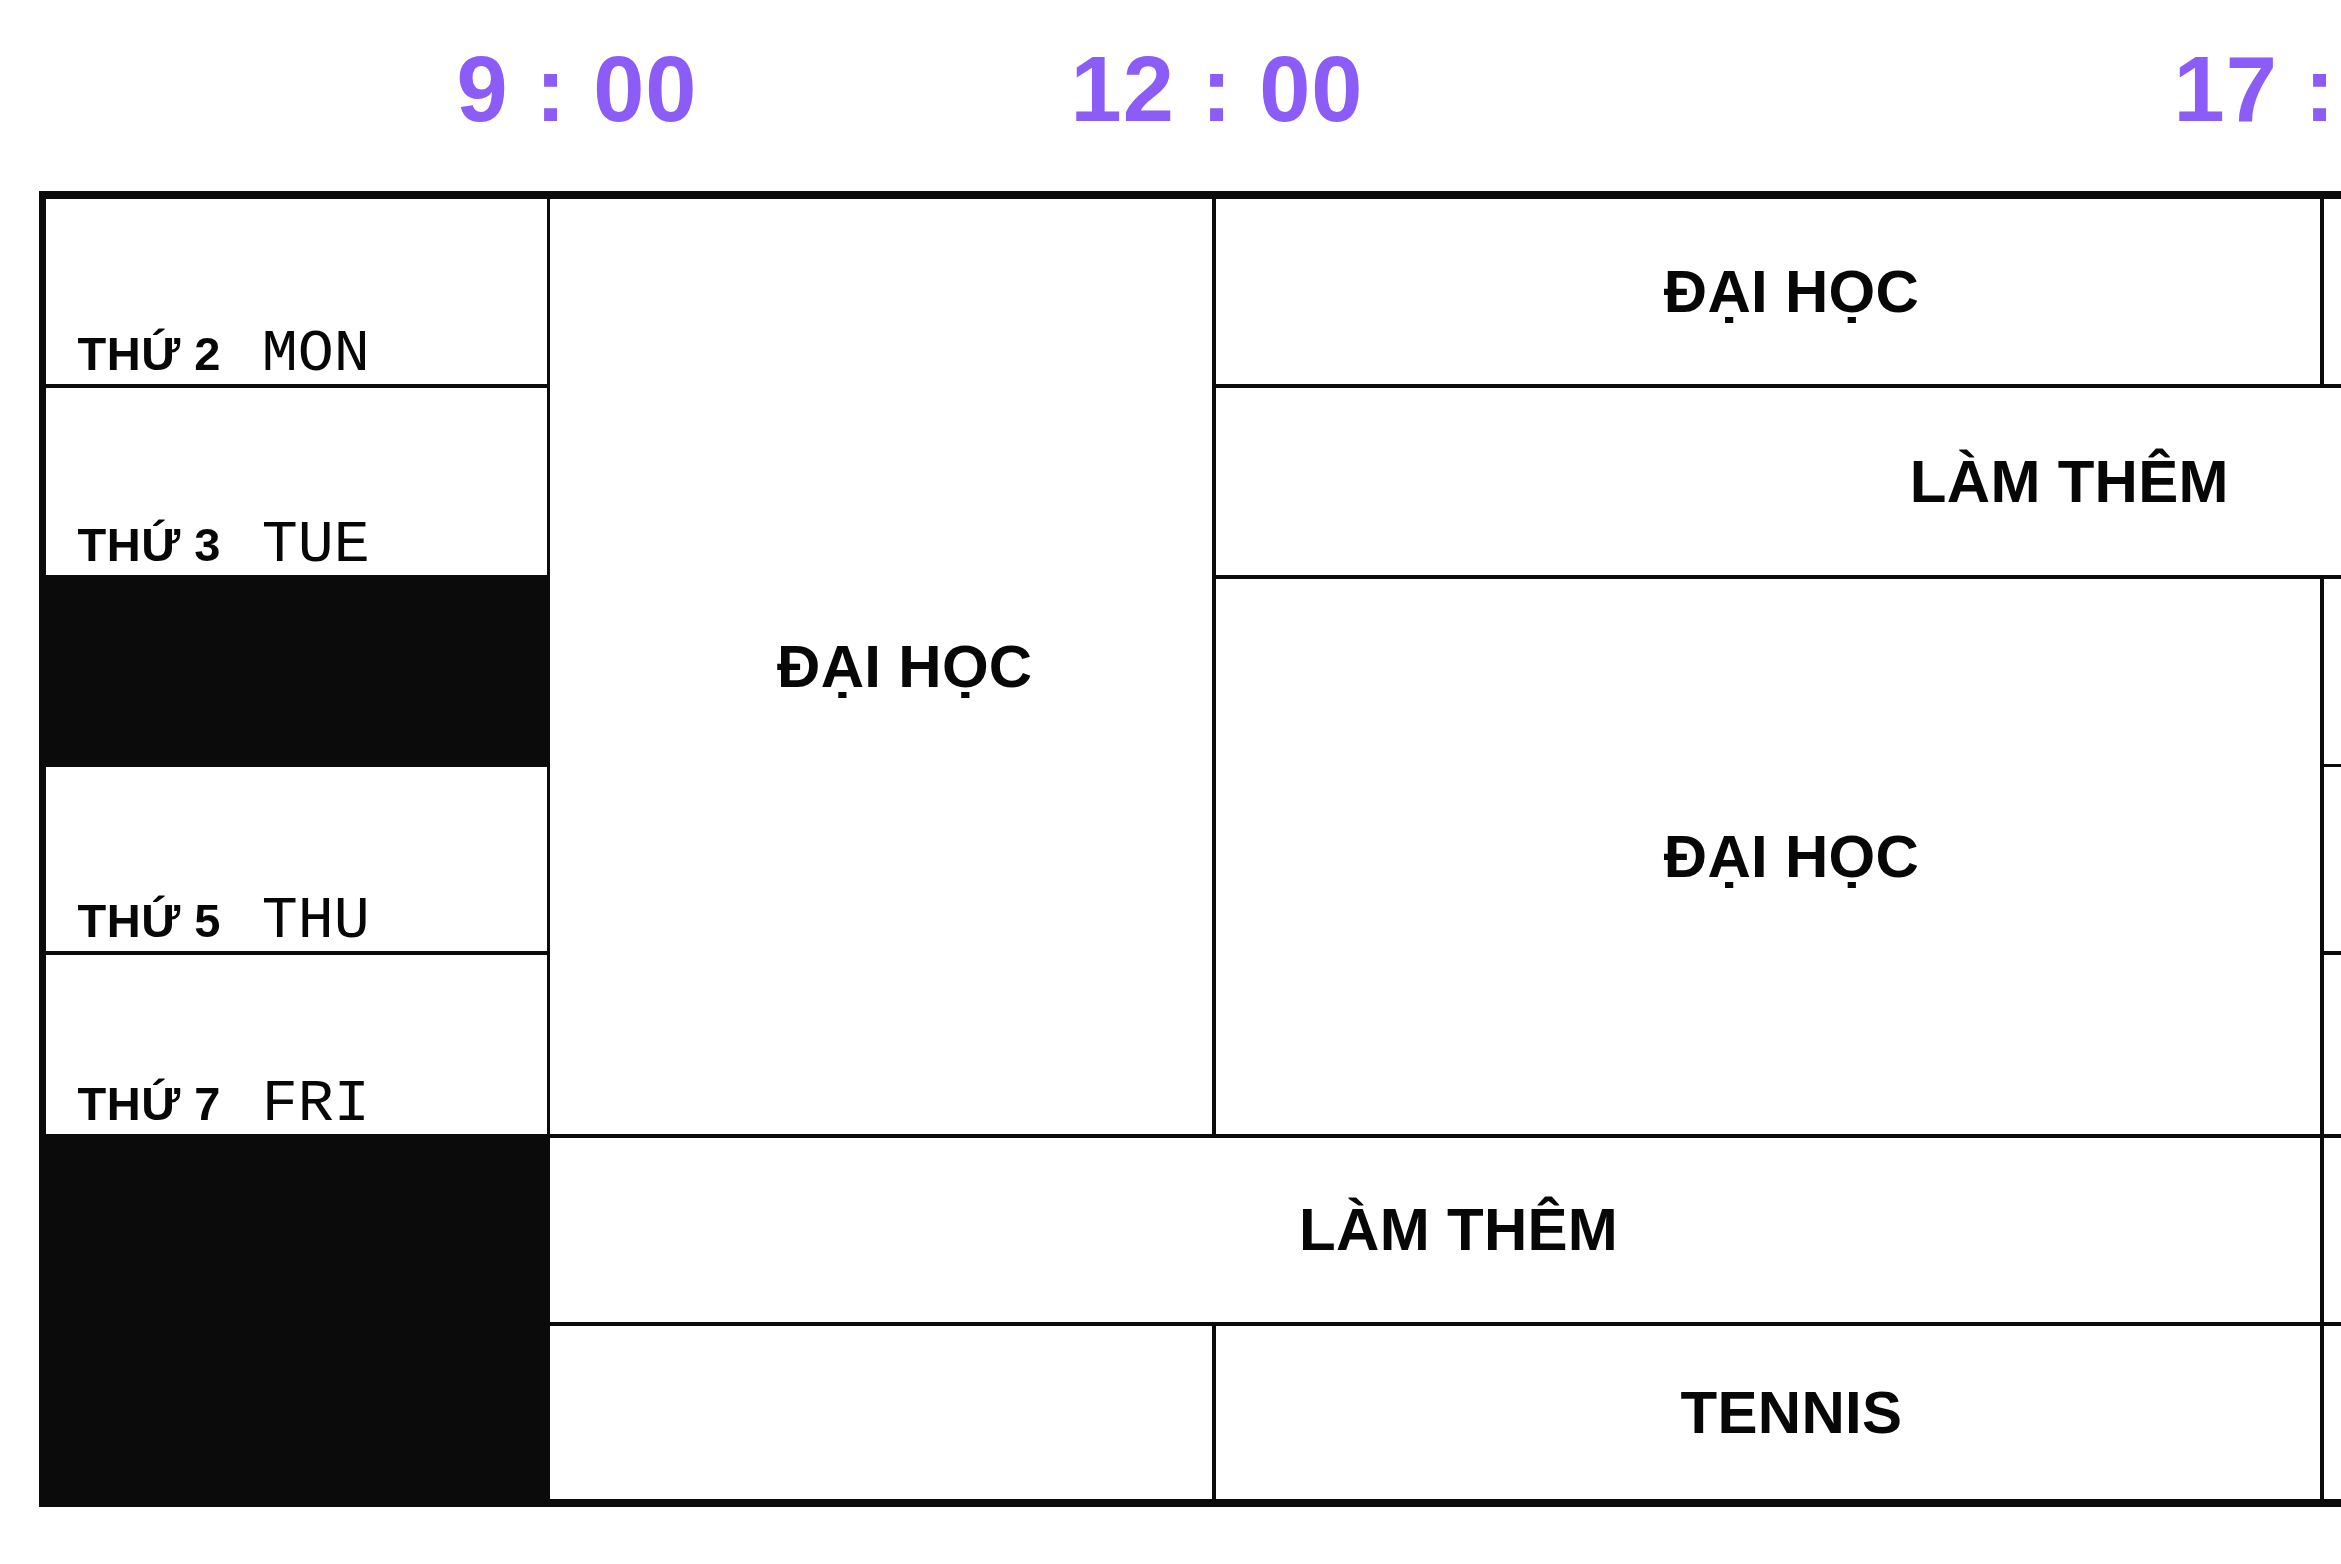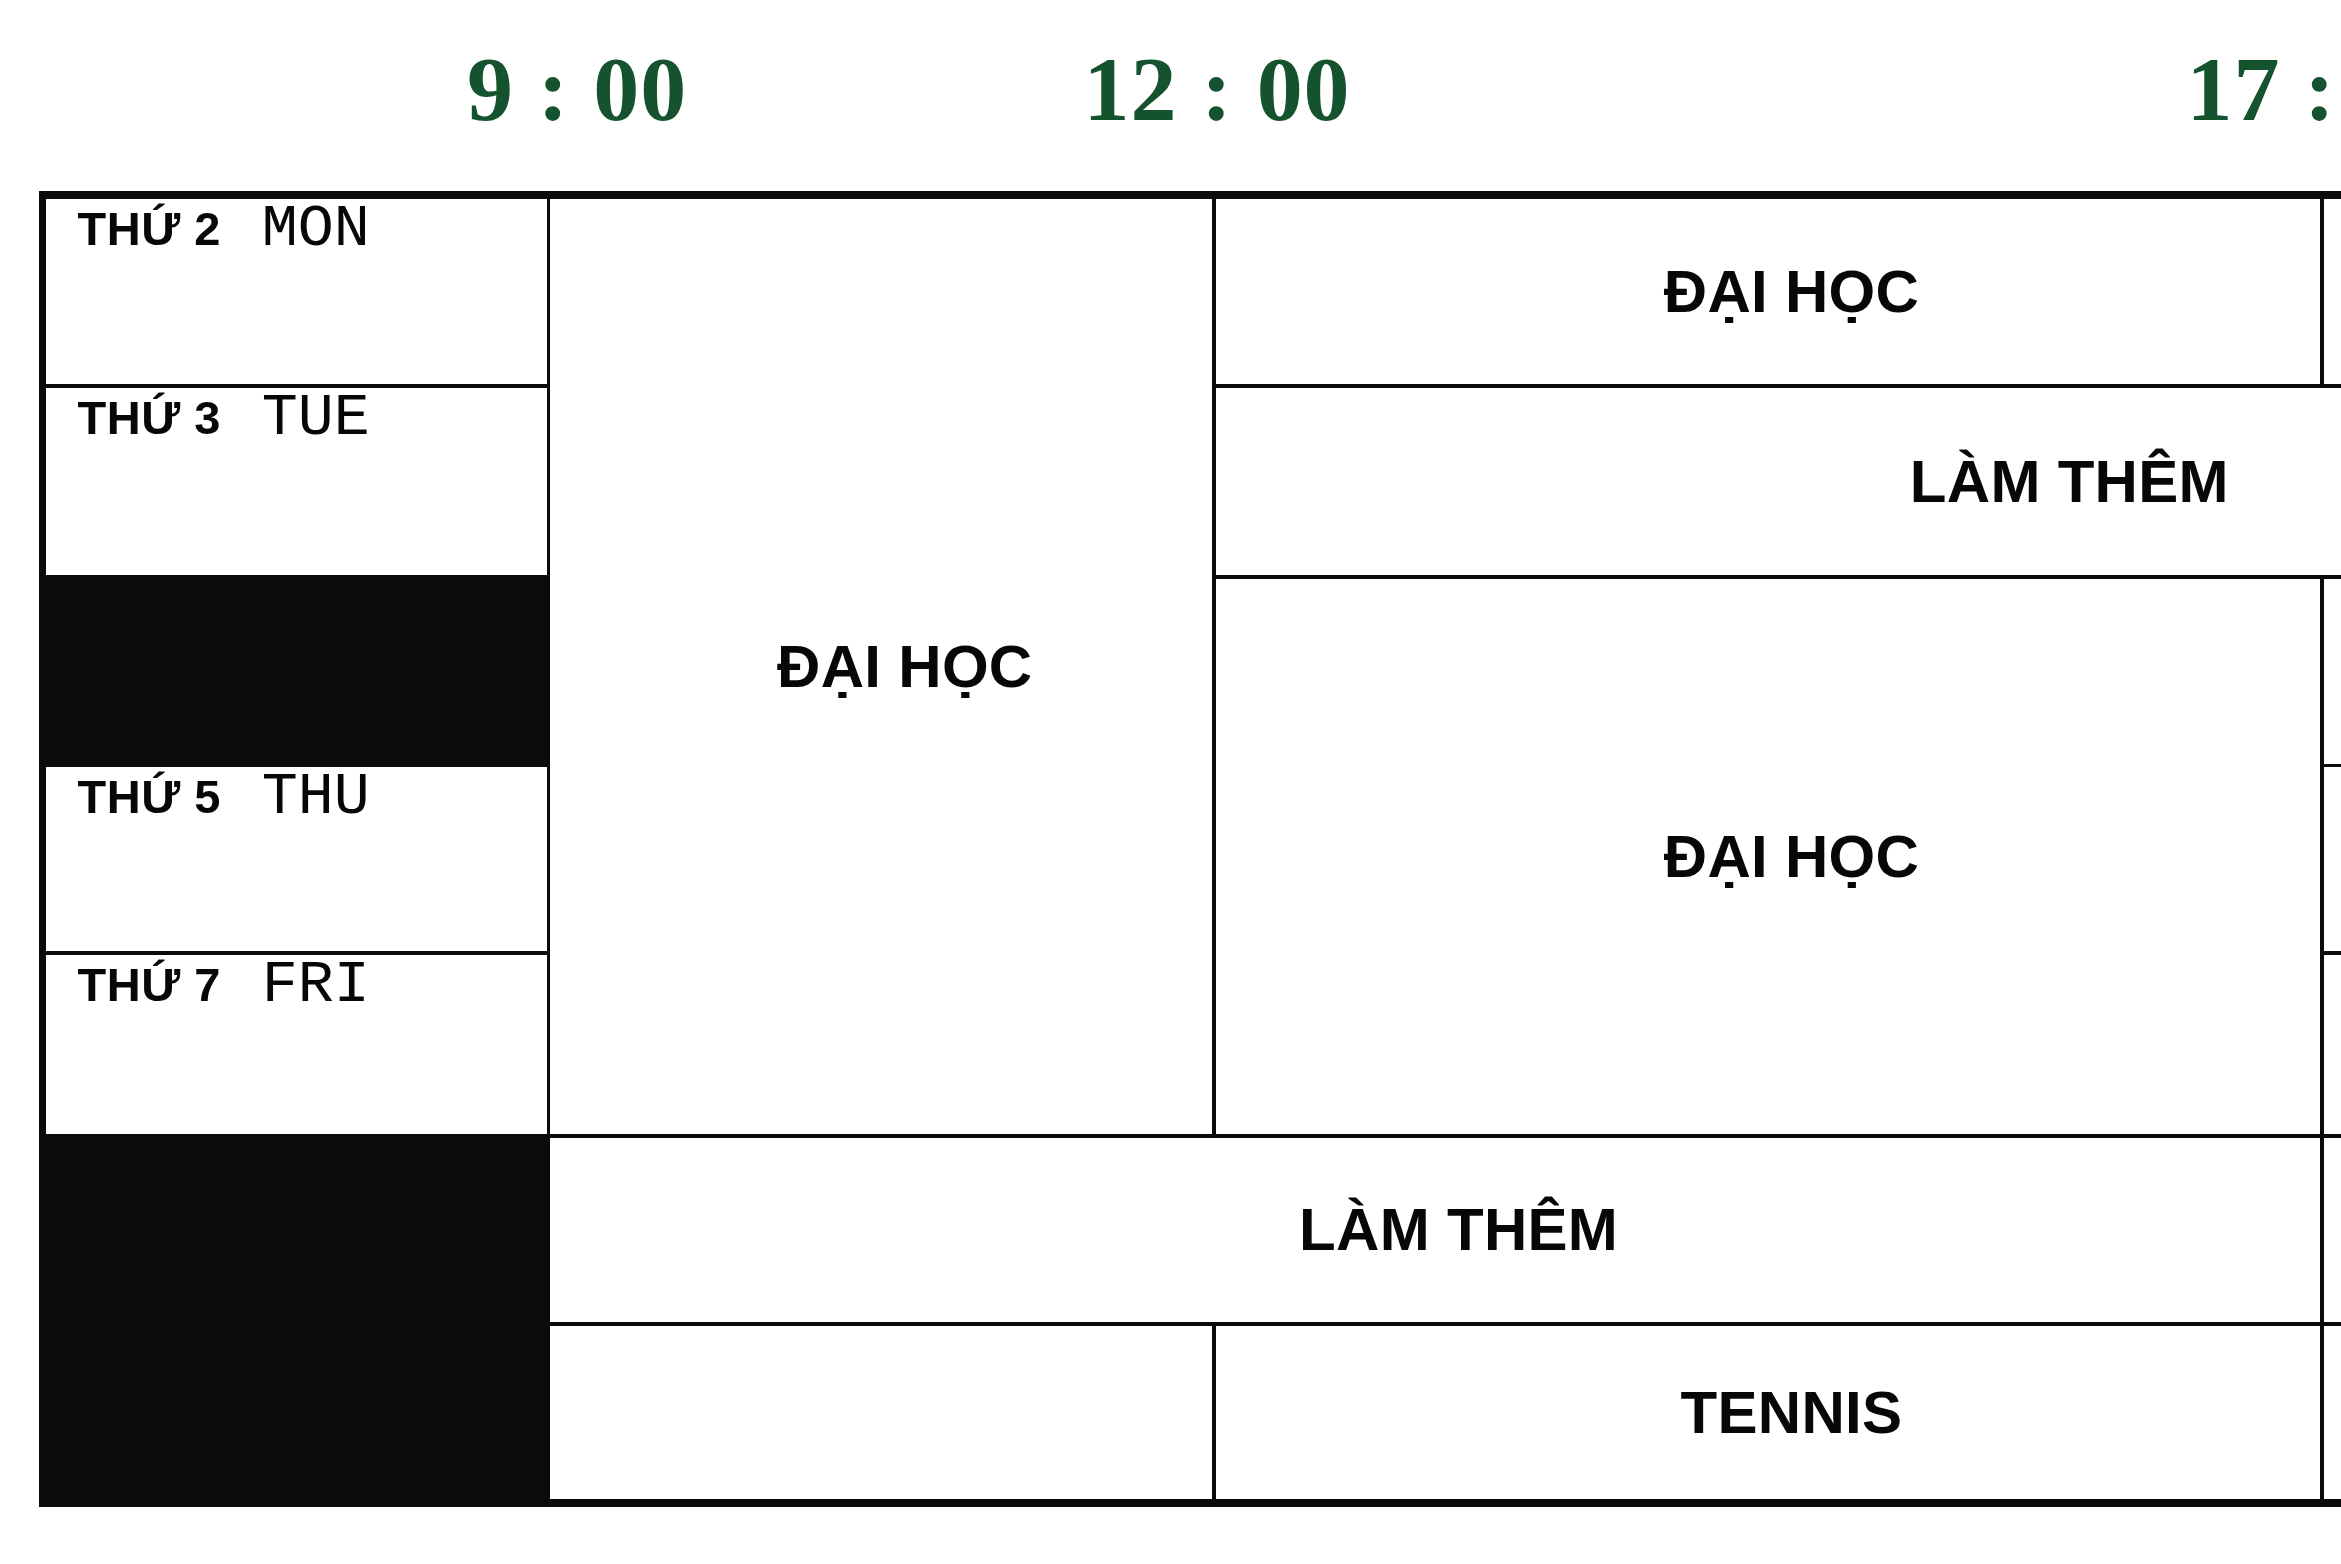--- a/index.html
+++ b/index.html
@@ -19,22 +19,21 @@
   .time-axis { position: absolute; left: 0; top: 0; width: 100%; height: 191px; }
   .time-label {
     position: absolute;
     top: 43px;
     transform: translateX(-50%);
     font-weight: 700;
     font-size: 92px;
     line-height: 1;
     letter-spacing: 0.01em;
     white-space: nowrap;
-    color: #14532d;
-    font-family: Liberation Serif, serif;
+    color: #8b5cf6;
   }
   .time-label.t1 { left: 577px; }
   .time-label.t2 { left: 1217px; text-align: right; }
   .time-label.t3 { left: 2320px; }
 
   
   .schedule {
     position: absolute;
     left: 39px;
     top: 191px;
@@ -47,21 +46,21 @@
     grid-template-rows: 185px 187px 185px 184px 179px 184px 173px;
     gap: 3.7px;                     
   }
 
   .cell { background: #ffffff; min-width: 0; min-height: 0; padding-left: 47px; }
 
   
   .day-cell {
     grid-column: 1;
     display: flex;
-    align-items: flex-start;
+    align-items: flex-end;
     padding-left: 32px;
   }
   .day-inner { display: flex; align-items: baseline; gap: 41px; white-space: nowrap; }
   .day-prefix {
     font-weight: 700;
     font-size: 47px;
     letter-spacing: 0.01em;
   }
   .day-abbr {
     font-family: Liberation Mono, monospace;

